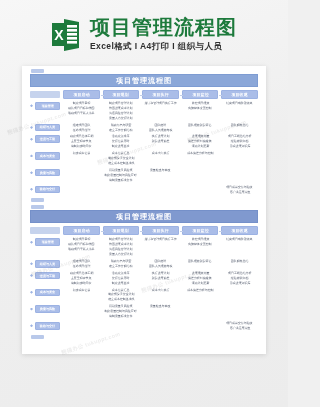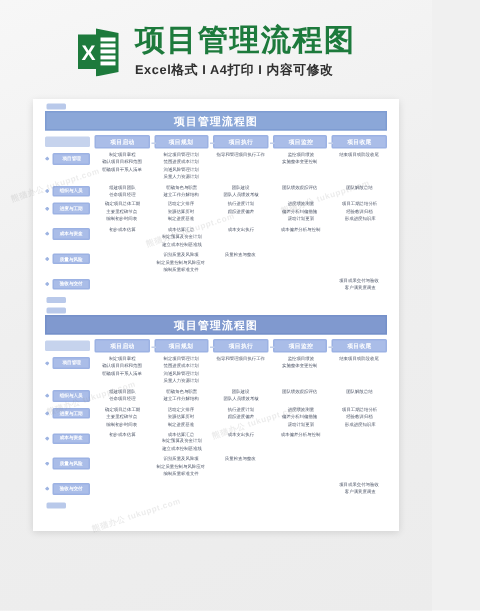--- a/index.html
+++ b/index.html
@@ -87,21 +87,21 @@
         <rect x="16" y="12" width="10" height="2.6" fill="#ffffff"></rect>
         <rect x="16" y="16" width="10" height="2.6" fill="#ffffff"></rect>
         <rect x="16" y="20" width="10" height="2.6" fill="#ffffff"></rect>
         <rect x="16" y="24" width="10" height="2.6" fill="#ffffff"></rect>
         <rect x="1" y="6" width="14" height="23" fill="#1d7a3c"></rect>
         <text x="8" y="23" font-family="Liberation Sans, sans-serif" font-size="14" font-weight="bold" fill="#ffffff" text-anchor="middle">X</text>
       </svg>
     </div>
     <div class="mast-text">
       <div class="mast-title">项目管理流程图</div>
-      <div class="mast-sub">Excel格式 I A4打印 I 内容可修改</div>
+      <div class="mast-sub">Excel格式 I A4打印 I 组织与人员</div>
     </div>
   </div>
 
   <div class="page-card">
     <div id="sheets">
         <div class="sheet">
           <div class="corner-tab"></div>
           <div class="banner">
             <span class="banner-text">项目管理流程图</span>
           </div>

